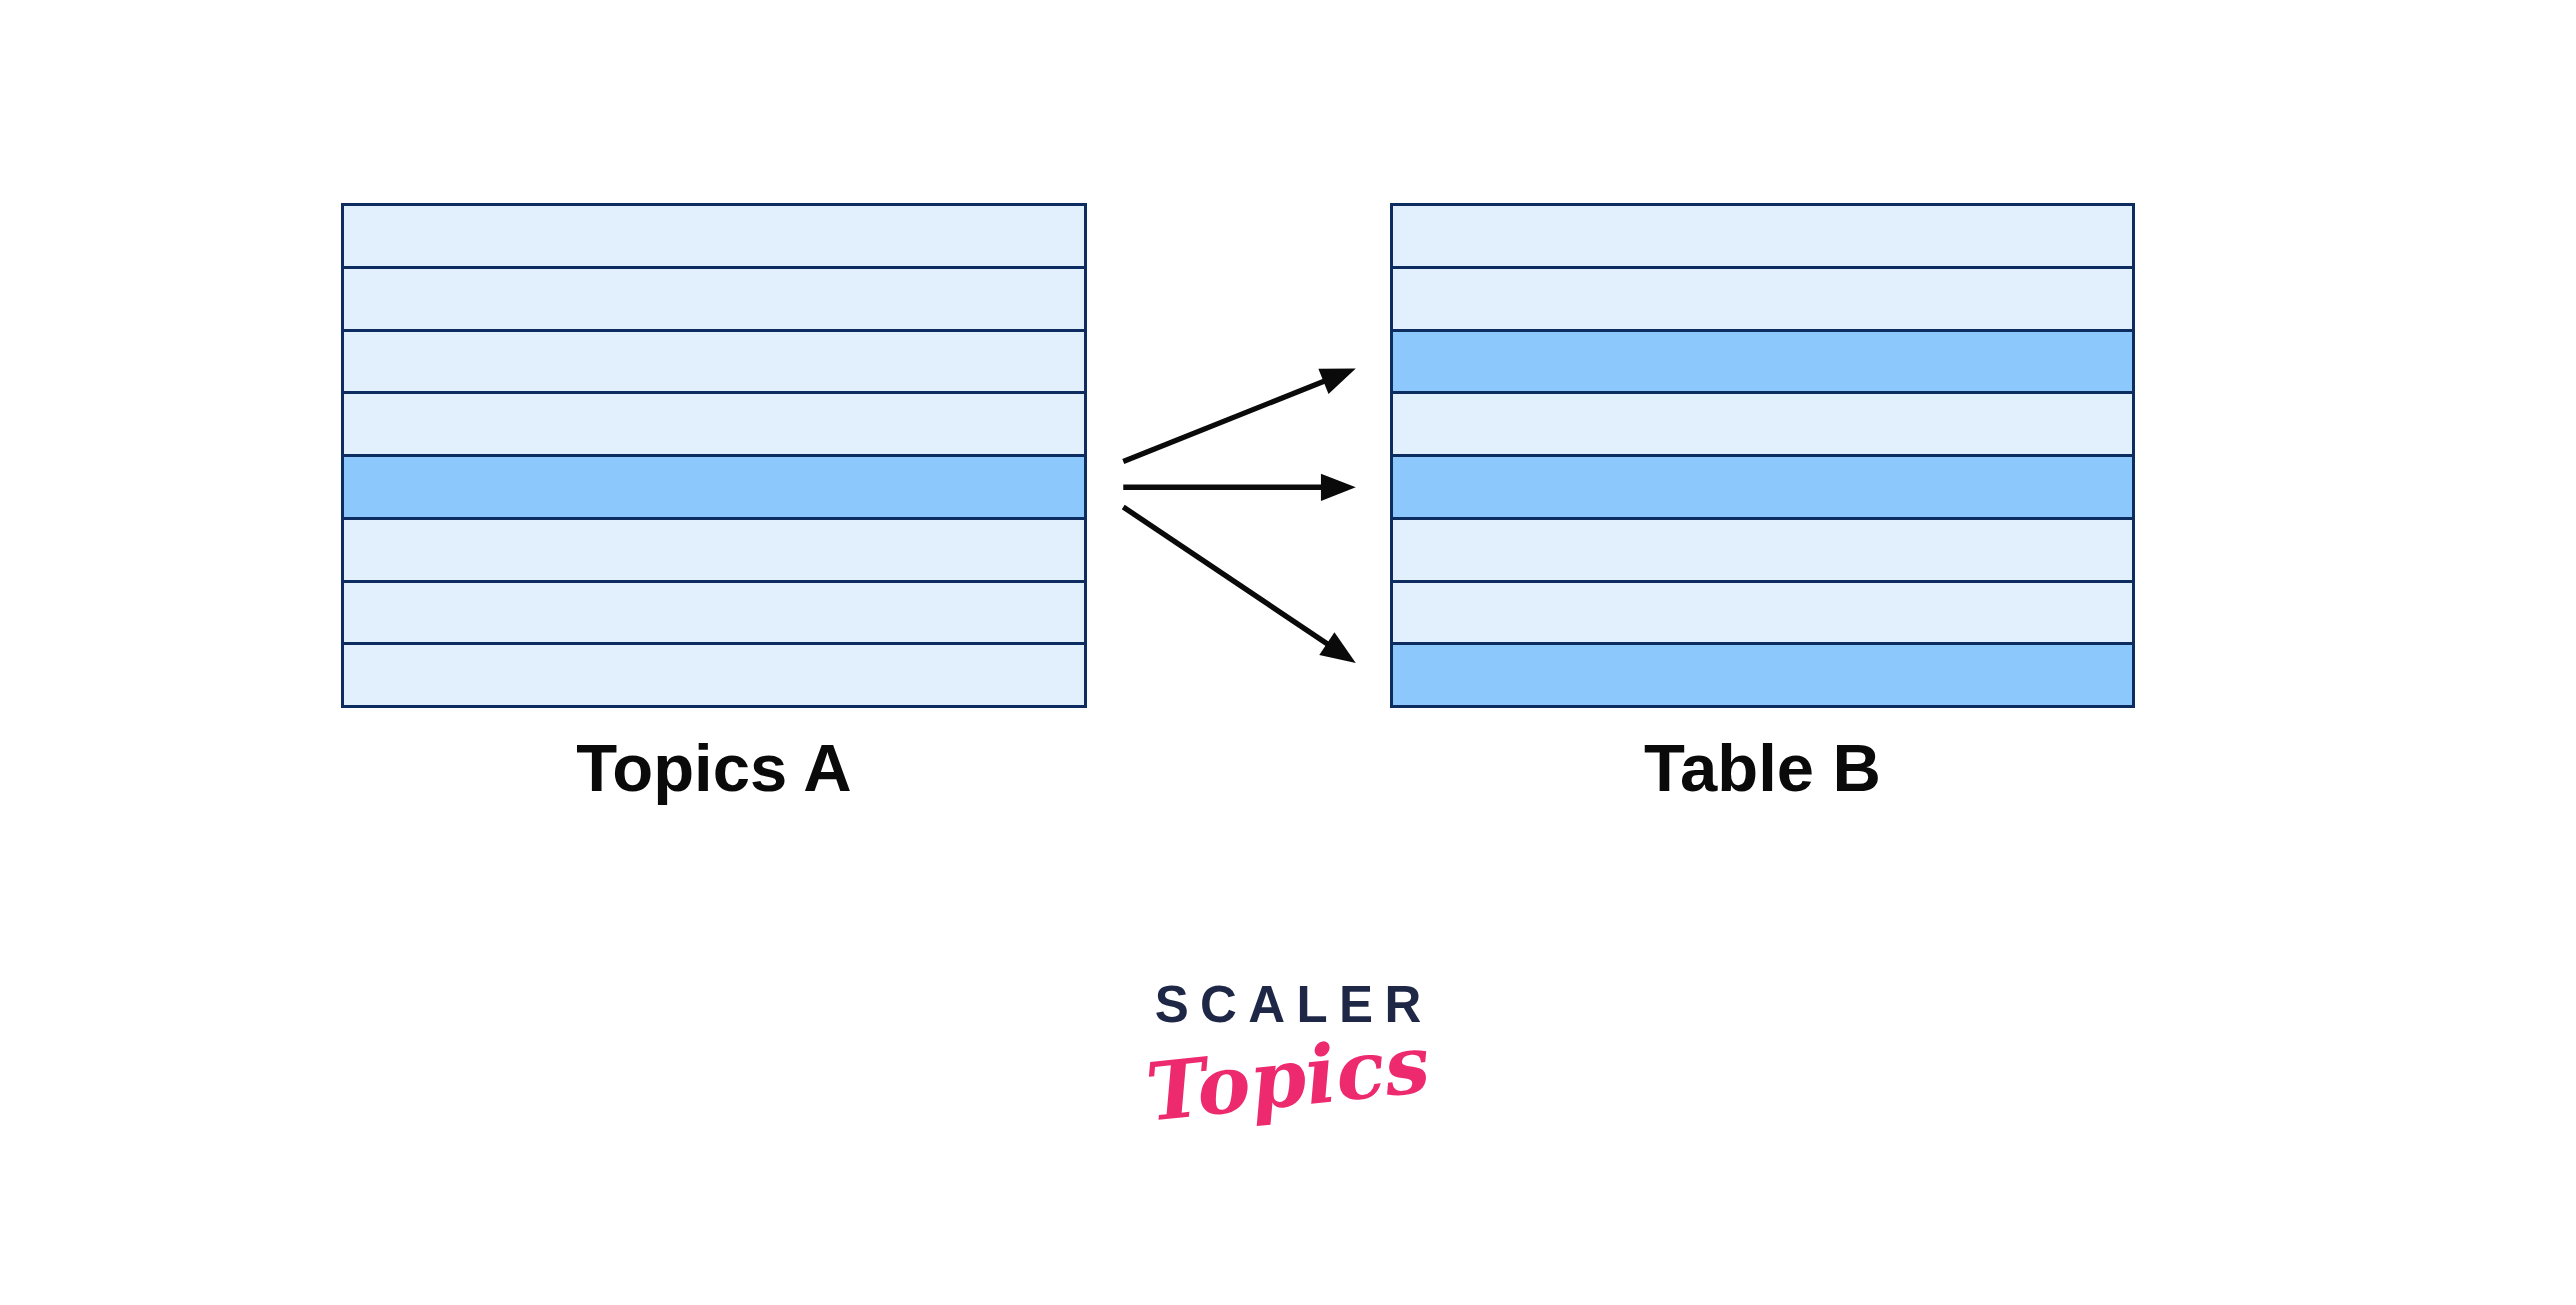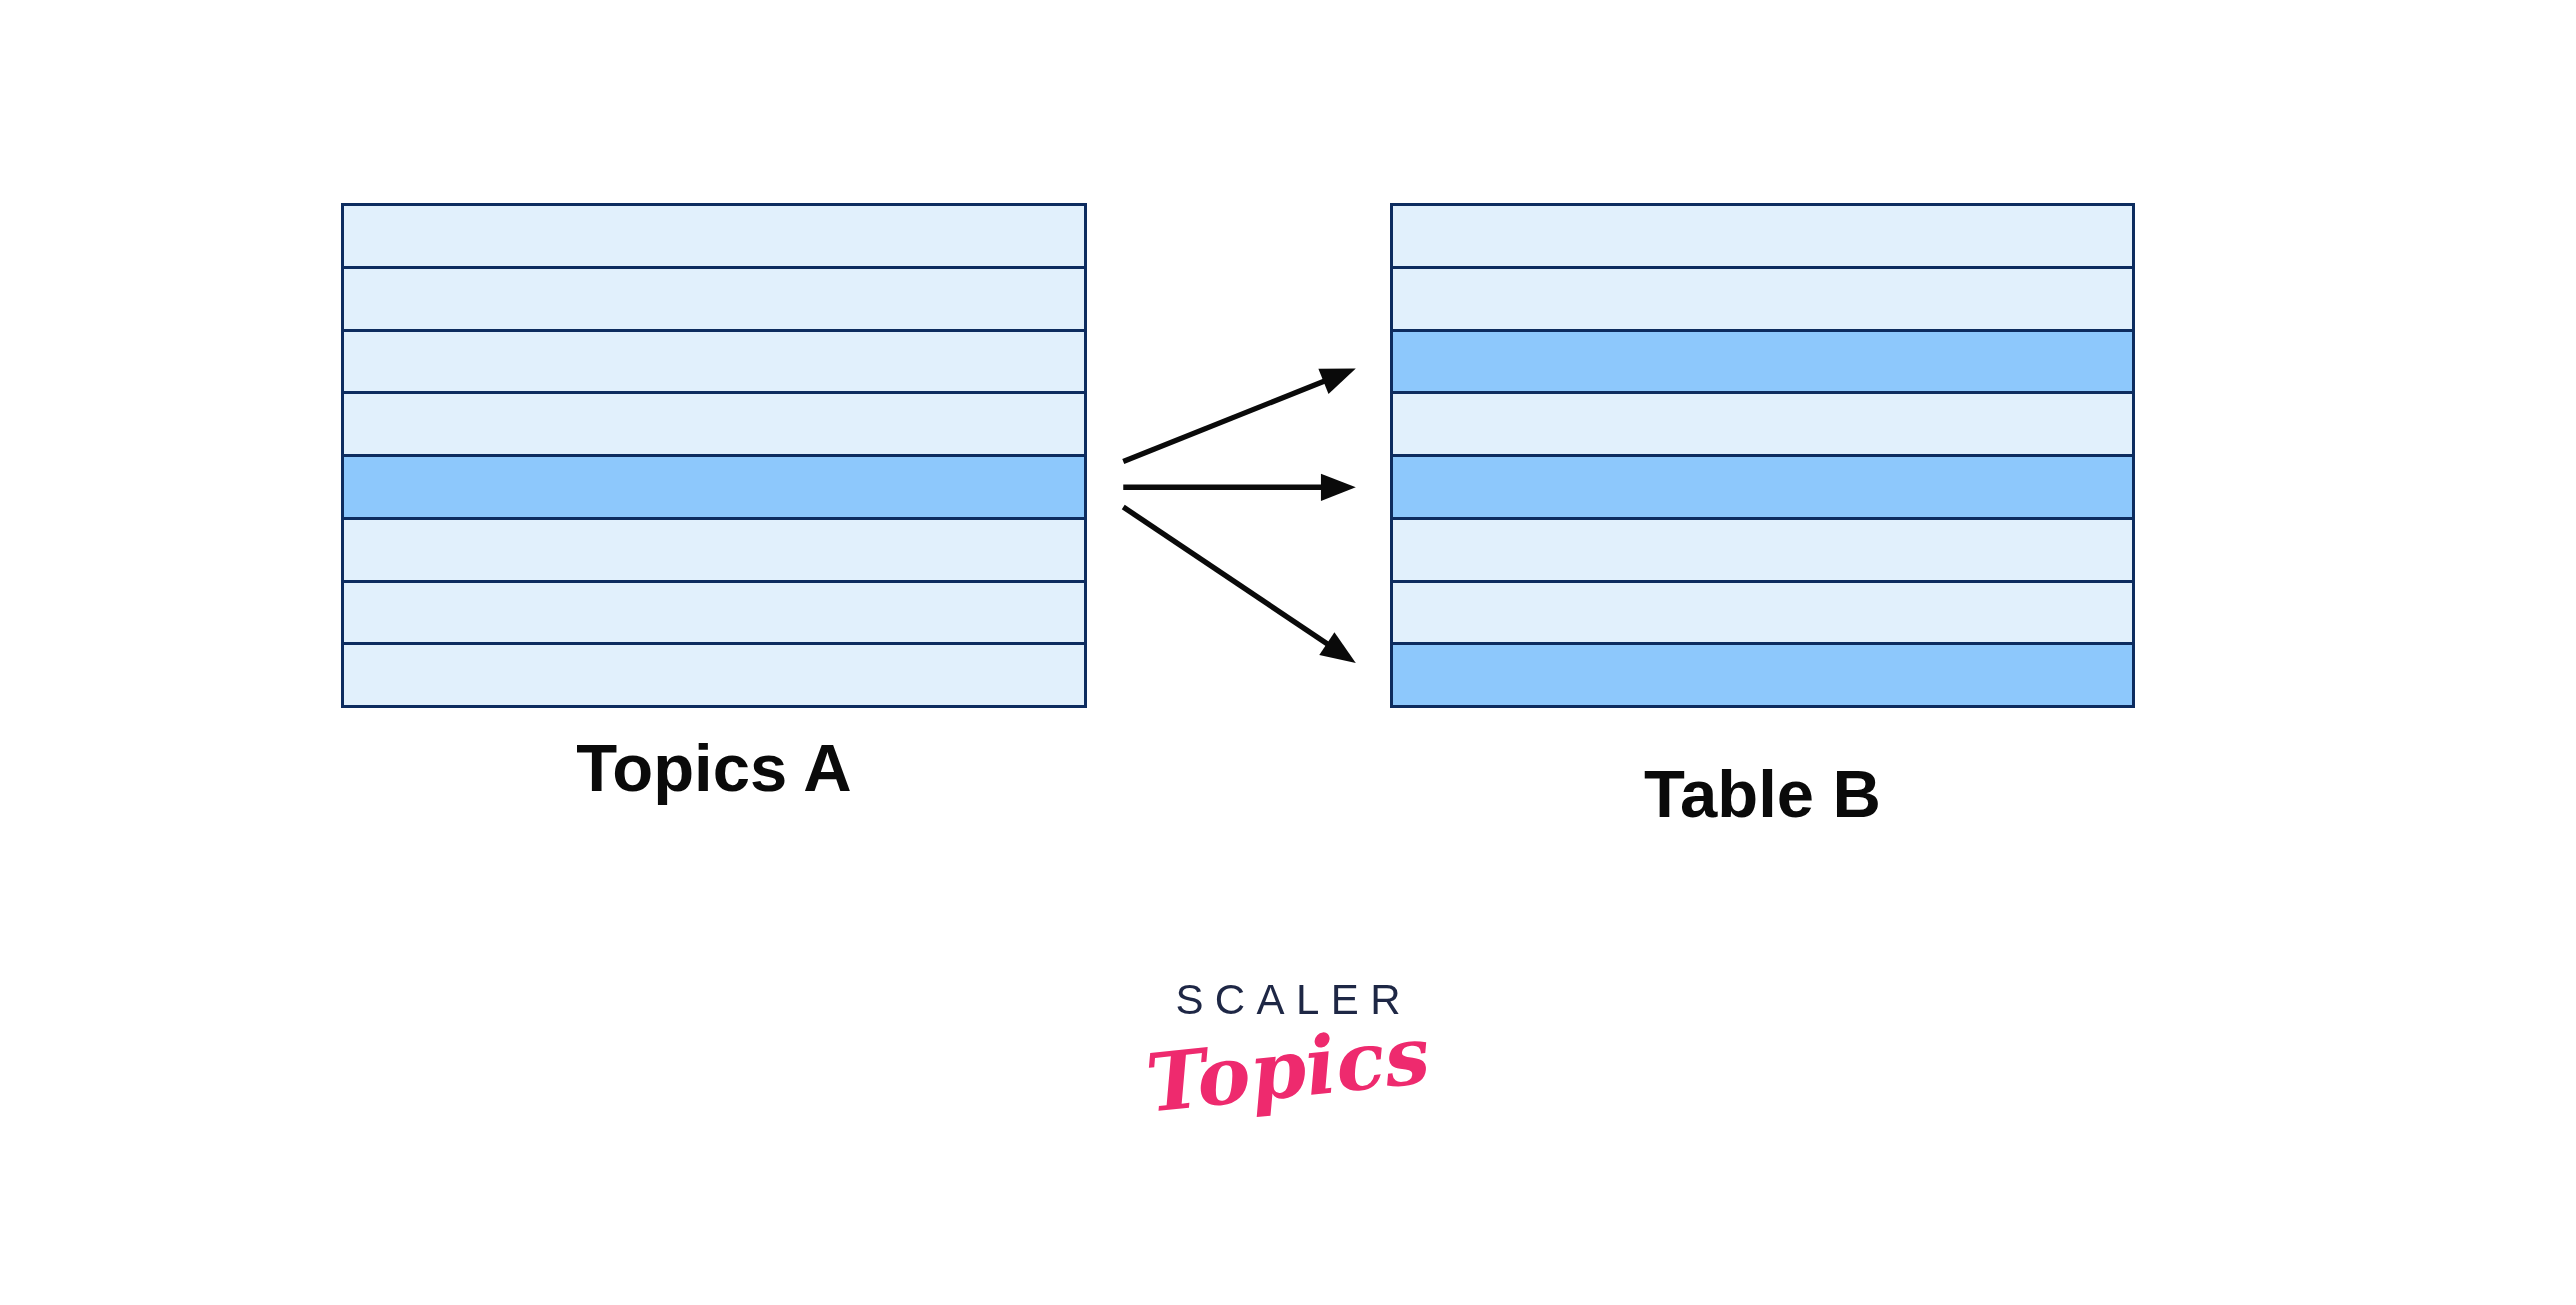--- a/index.html
+++ b/index.html
@@ -49,33 +49,33 @@
     position: absolute;
     top: 731px;
     font-size: 67px;
     line-height: 1.1;
     font-weight: 700;
     color: var(--label-text, #0a0a0a);
     text-align: center;
     letter-spacing: 0px;
   }
   #labelA { left: 341px;  width: 746px; }
-  #labelB { left: 1390px; width: 745px; margin-top: 26px; }
+  #labelB { left: 1390px; width: 745px; }
 
   
   .logo {
     position: absolute;
     left: 1076px;
     top: 979px;
     width: 424px;
     text-align: center;
   }
   .logo .brand {
-    font-size: 42px;
-    font-weight: 400;
+    font-size: 51px;
+    font-weight: 700;
     letter-spacing: 11.4px;
     padding-left: 11.4px; 
     color: var(--brand-navy, #1e2745);
     line-height: 1.0;
   }
   .logo .script {
     font-family: "DejaVu Serif", serif;
     font-style: italic;
     font-weight: 700;
     font-size: 80px;

